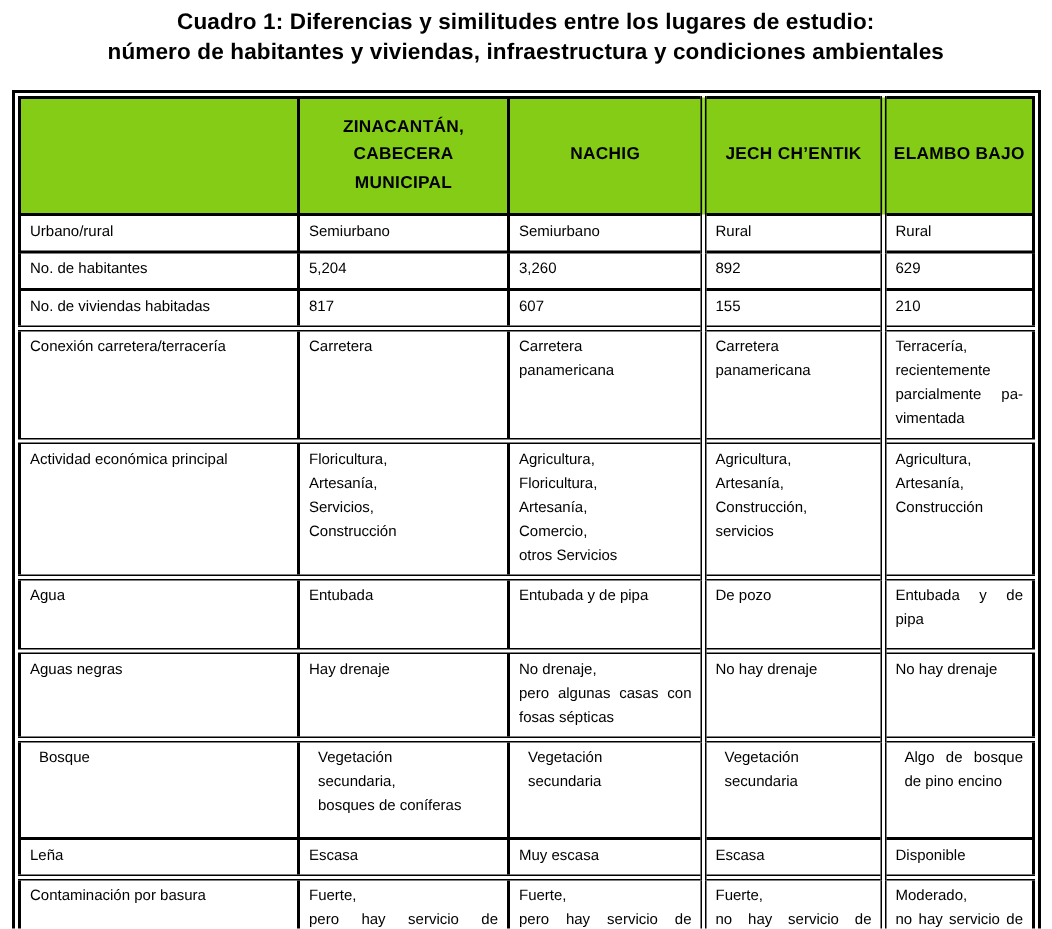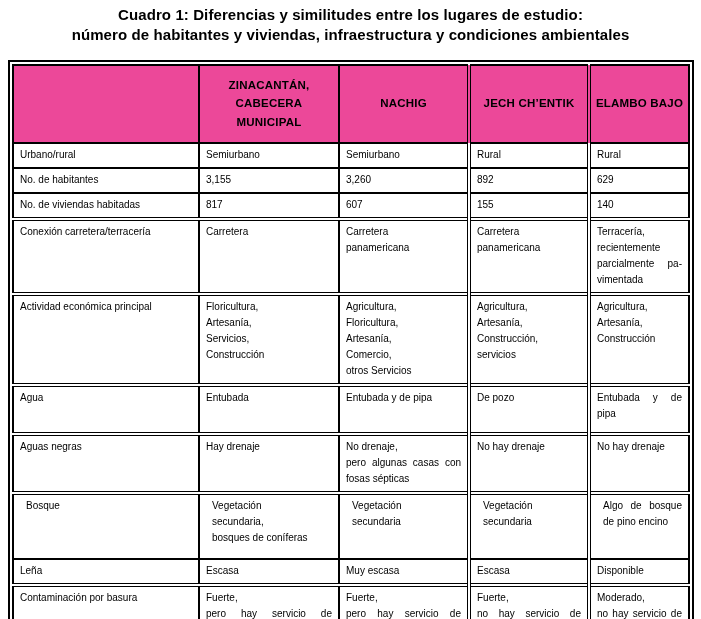--- a/index.html
+++ b/index.html
@@ -26,21 +26,21 @@
     padding: 2px;
     background: #ffffff;
   }
   table {
     border-collapse: collapse;
     width: 100%;
     table-layout: fixed;
     border: 2px solid #000;
   }
   th {
-    background: #ec4899;
+    background: #84cc16;
     border: 2px solid #000;
     font-size: 11.5px;
     font-weight: bold;
     text-align: center;
     vertical-align: middle;
     height: 72px;
     line-height: 1.6;
     letter-spacing: 0.2px;
     white-space: pre-line;
     padding: 2px 4px;
@@ -94,31 +94,31 @@
     <tbody>
       <tr>
         <td class="lbl">Urbano/rural</td>
         <td>Semiurbano</td>
         <td>Semiurbano</td>
         <td>Rural</td>
         <td>Rural</td>
       </tr>
       <tr>
         <td class="lbl">No. de habitantes</td>
-        <td>3,155</td>
+        <td>5,204</td>
         <td>3,260</td>
         <td>892</td>
         <td>629</td>
       </tr>
       <tr>
         <td class="lbl">No. de viviendas habitadas</td>
         <td>817</td>
         <td>607</td>
         <td>155</td>
-        <td>140</td>
+        <td>210</td>
       </tr>
       <tr class="sep">
         <td class="lbl">Conexión carretera/terracería</td>
         <td>Carretera</td>
         <td>Carretera
 panamericana</td>
         <td>Carretera
 panamericana</td>
         <td>Terracería,
 recientemente parcialmente pa-vimentada</td>

